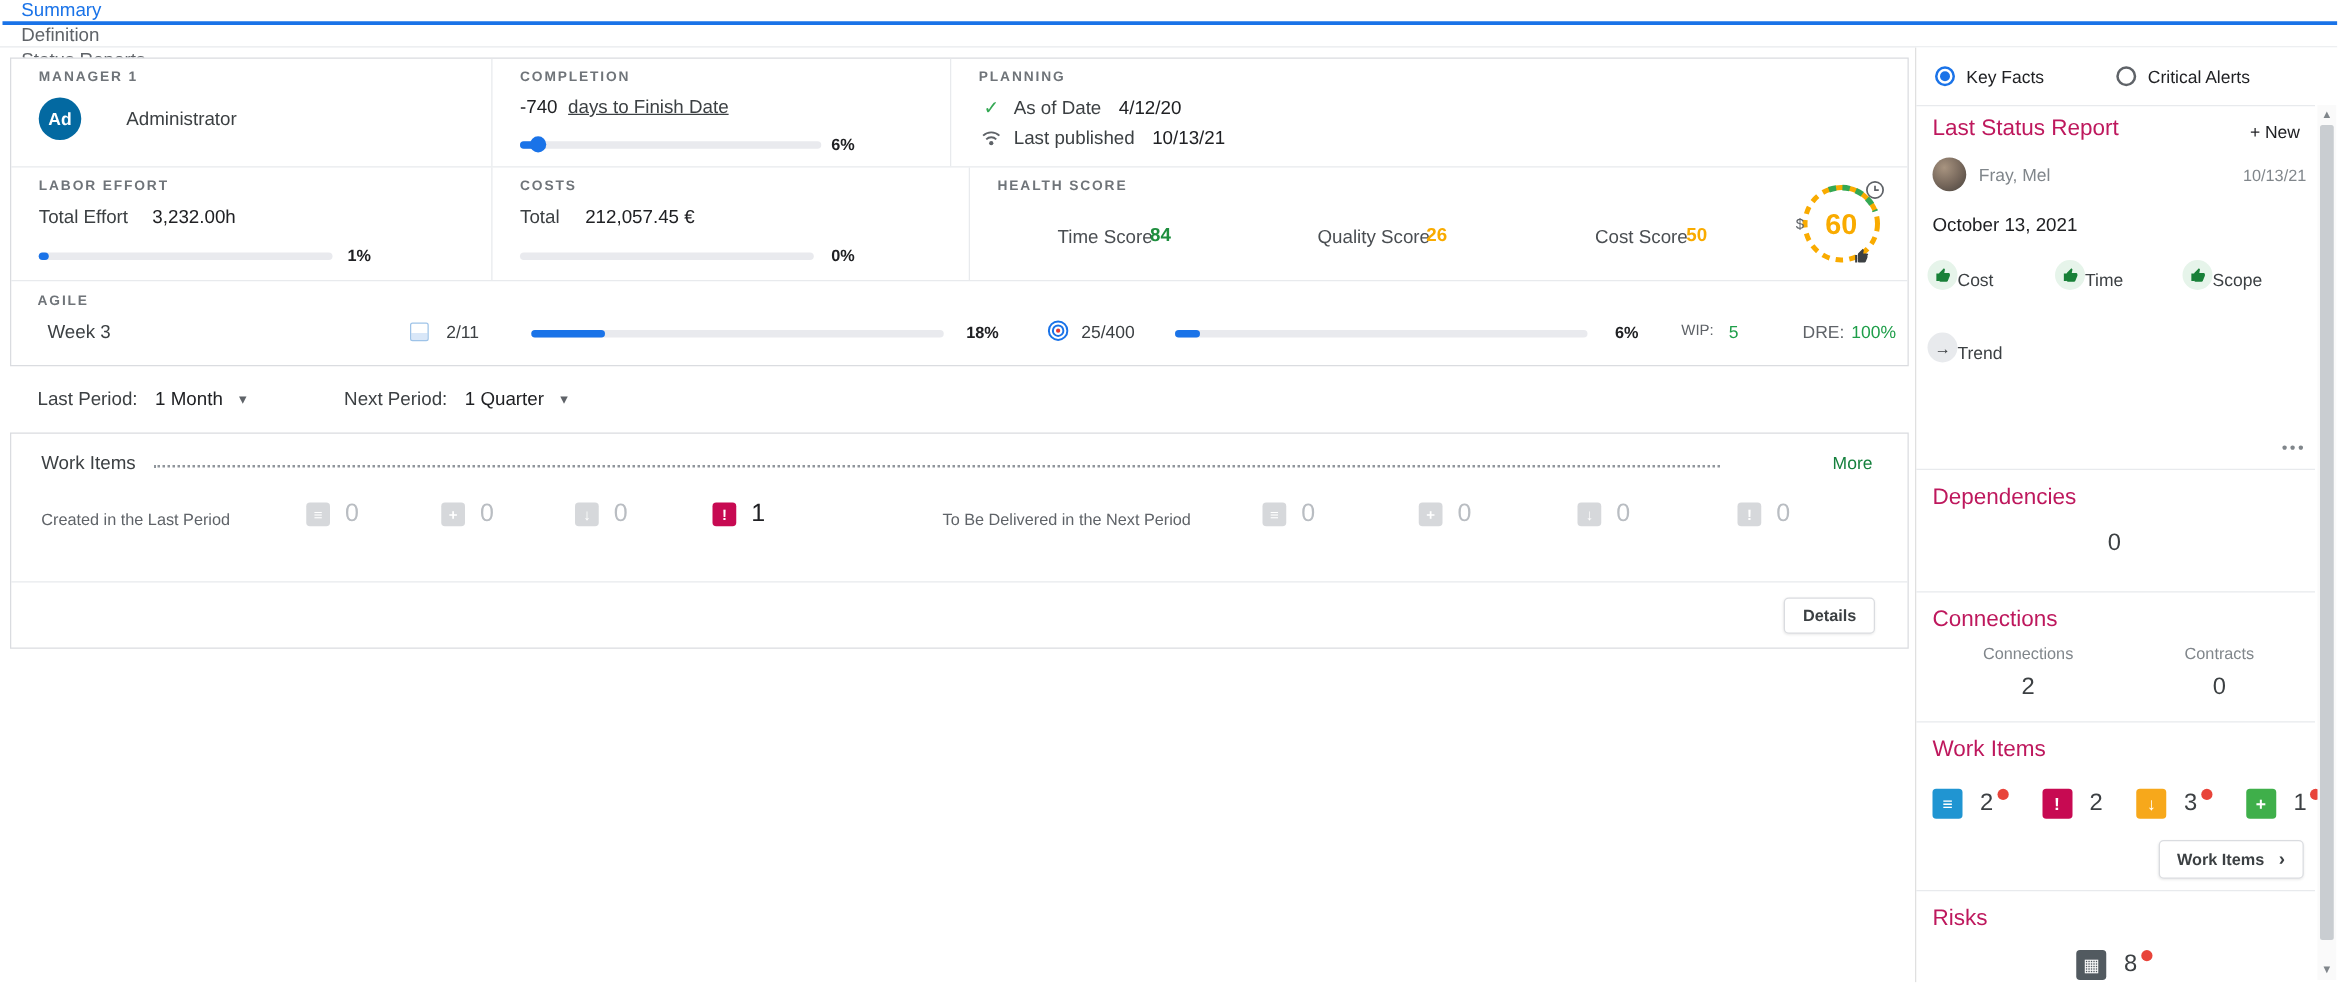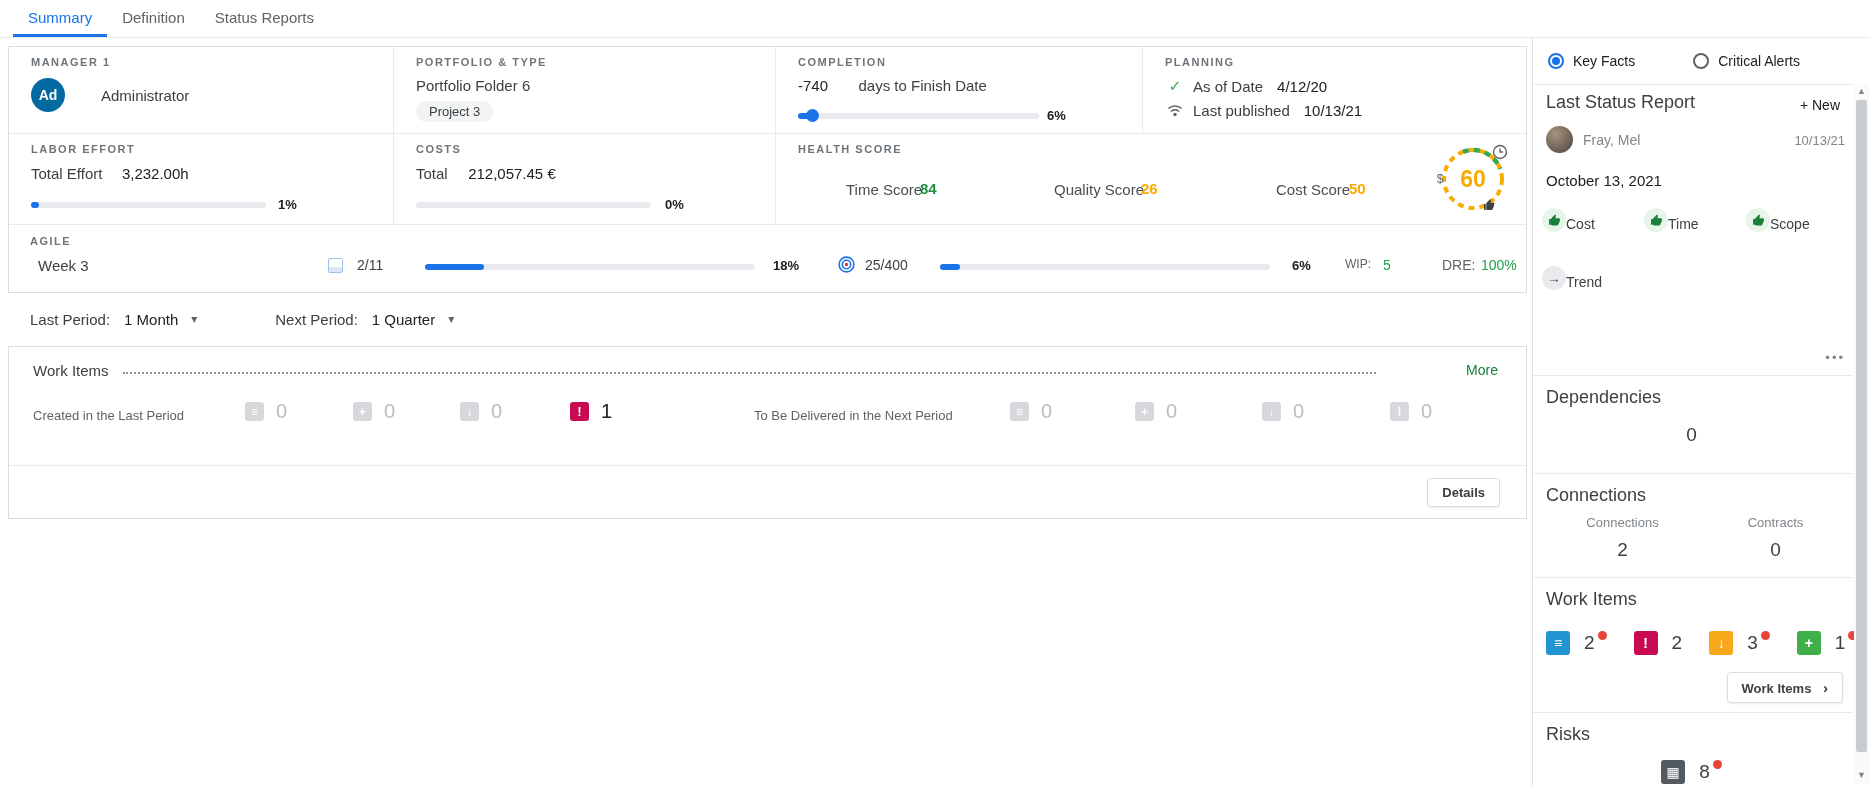--- a/index.html
+++ b/index.html
@@ -1,21 +1,21 @@
 <!DOCTYPE html>
 <html><head>
 <meta charset="utf-8">
 <style>
   html,body{margin:0;padding:0;background:#fff;}
   .page{position:relative;width:1870px;height:786px;background:#fff;overflow:hidden;
         font-family:"Liberation Sans","DejaVu Sans",sans-serif;color:#3c4043;}
 
   
   .tabbar{position:absolute;top:0;left:0;width:100%;height:38px;border-bottom:1px solid #e8eaed;
-          display:flex;padding-left:13px;box-sizing:border-box;}
+          display:flex;padding-left:2px;box-sizing:border-box;flex-direction:column;}
   .tab{padding:0 15px;display:flex;align-items:center;font-size:15px;color:#5f6368;font-weight:500;
        border-bottom:3px solid transparent;box-sizing:border-box;cursor:pointer;}
   .tab.active{color:#1a73e8;border-bottom-color:#1a73e8;}
 
   
   .main-card{position:absolute;left:8px;top:46px;width:1519px;border:1px solid #dadce0;background:#fff;box-sizing:border-box;}
   .r1{display:flex;height:86px;}
   .r2{display:flex;height:90px;border-top:1px solid #e8eaed;}
   .r3{position:relative;height:67px;border-top:1px solid #e8eaed;}
   .cell{box-sizing:border-box;padding:9px 22px;border-right:1px solid #e8eaed;position:relative;}
@@ -80,21 +80,21 @@
        color:#3c4043;cursor:pointer;box-shadow:0 1px 2px rgba(0,0,0,.08);font-family:inherit;margin-left:12px;}
 
   
   .sidebar{position:absolute;left:1532px;top:38px;right:0;bottom:0;border-left:1px solid #e0e0e0;background:#fff;}
   .sb-div{position:absolute;left:0;right:18px;height:1px;background:#e8eaed;}
   .radio-row{position:absolute;top:0;left:15px;height:46px;display:flex;align-items:center;}
   .radio{width:16px;height:16px;border-radius:50%;border:2px solid #5f6368;box-sizing:border-box;position:relative;cursor:pointer;}
   .radio.sel{border-color:#1a73e8;}
   .radio.sel::after{content:"";position:absolute;inset:2px;background:#1a73e8;border-radius:50%;}
   .radio-lbl{font-size:14px;color:#202124;margin-left:9px;cursor:pointer;}
-  .sb-title{position:absolute;left:13px;font-size:18px;color:#404040;}
+  .sb-title{position:absolute;left:13px;font-size:18px;color:#be185d;}
   .sb-abs{position:absolute;}
   .photo{width:27px;height:27px;border-radius:50%;
          background:radial-gradient(circle at 35% 30%,#a89480,#75665a 55%,#46413c);}
   .muted-sm{font-size:14px;color:#80868b;}
   .metrics{position:absolute;left:9px;display:flex;}
   .mcol{width:102px;display:flex;align-items:center;}
   .mcirc{width:24px;height:24px;border-radius:50%;background:#e6f4ea;display:flex;align-items:center;justify-content:center;}
   .mcirc.gray{background:#e8eaed;font-size:13px;font-weight:700;color:#3c4043;}
   .mlbl{margin-top:7px;font-size:14px;color:#3c4043;}
   .menu-dots{position:absolute;right:25px;color:#80868b;font-size:13px;letter-spacing:2px;cursor:pointer;}
@@ -133,30 +133,25 @@
 
   <div class="main-card">
     <div class="r1">
       <div class="cell w1">
         <div class="sec-label">MANAGER 1</div>
         <div style="display:flex;align-items:center;margin-top:10px;">
           <div class="avatar">Ad</div>
           <div class="txt" style="margin-left:36px;">Administrator</div>
         </div>
       </div>
-      <div class="cell w2">
-        <div class="sec-label">PORTFOLIO &amp; TYPE</div>
-        <div class="txt" style="margin-top:9px;">Portfolio Folder 6</div>
-        <div style="margin-top:7px;"><span class="pill">Project 3</span></div>
-      </div>
       <div class="cell w3">
         <div class="sec-label">COMPLETION</div>
         <div style="margin-top:9px;">
           <span class="txt dark">-740</span>
-          <span class="txt" style="margin-left:26px;">days to Finish Date</span>
+          <span class="txt" style="margin-left:4px;text-decoration:underline;">days to Finish Date</span>
         </div>
         <div style="display:flex;align-items:center;margin-top:13px;">
           <div class="track" style="width:241px;">
             <div class="fill" style="min-width: 10px; width: 6%;"></div>
             <div class="knob" style="left:6%;"></div>
           </div>
           <span class="pct" style="margin-left:8px;">6%</span>
         </div>
       </div>
       <div class="cell last">

